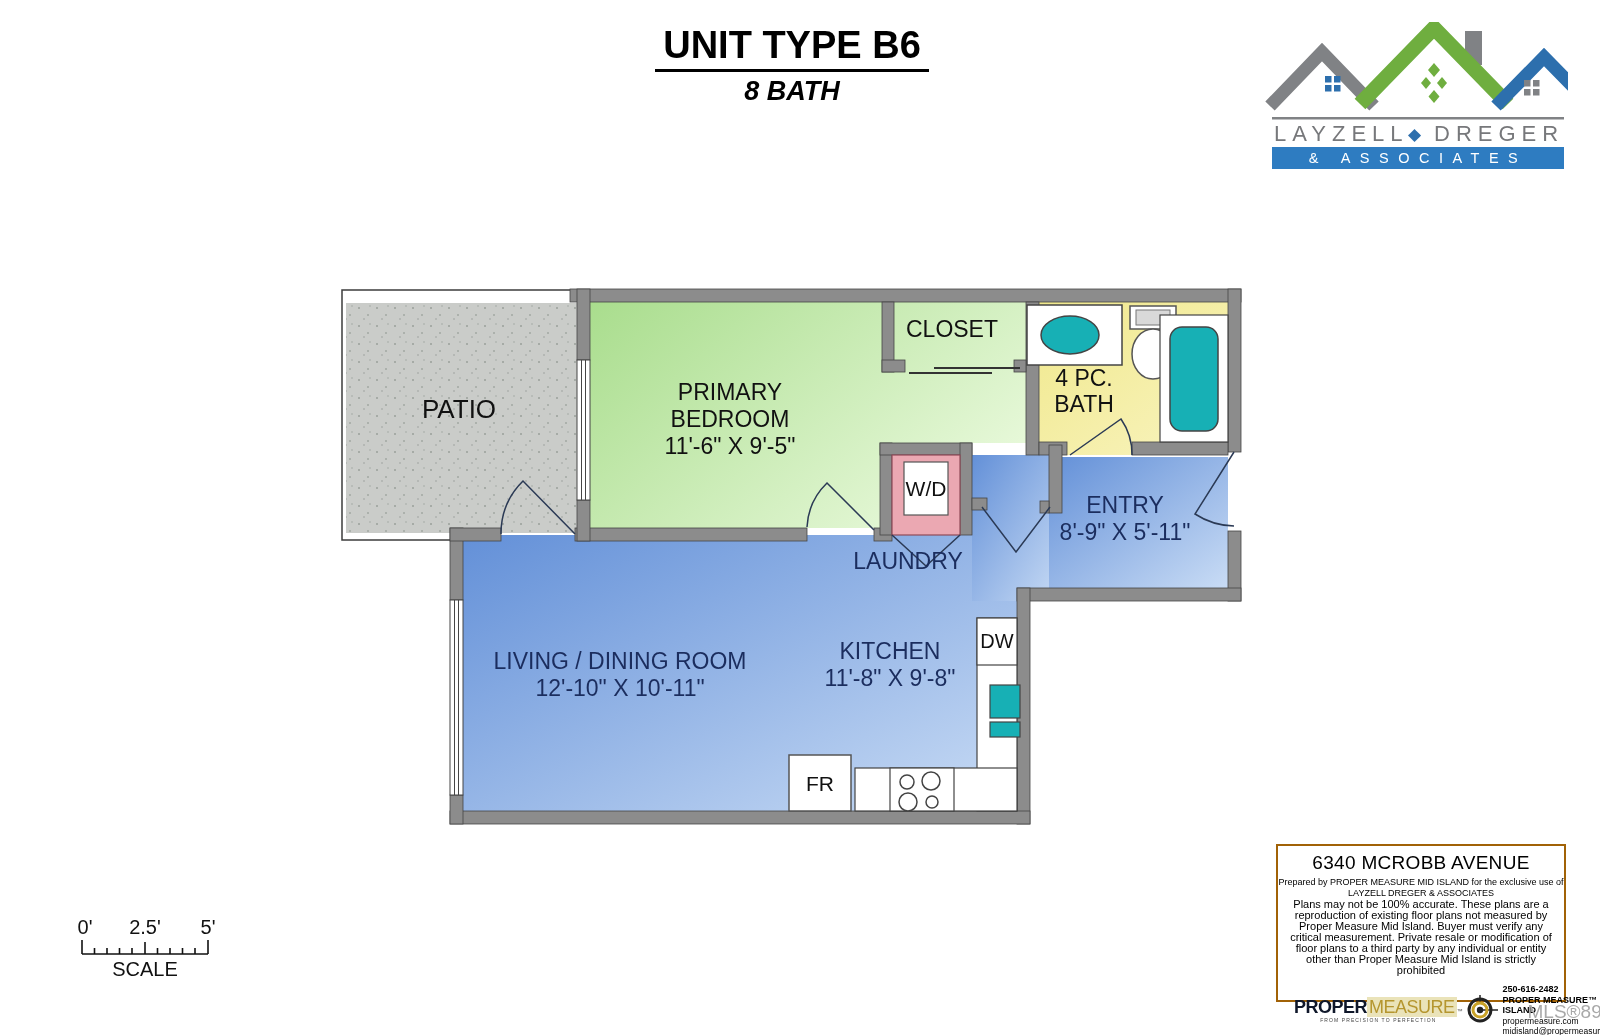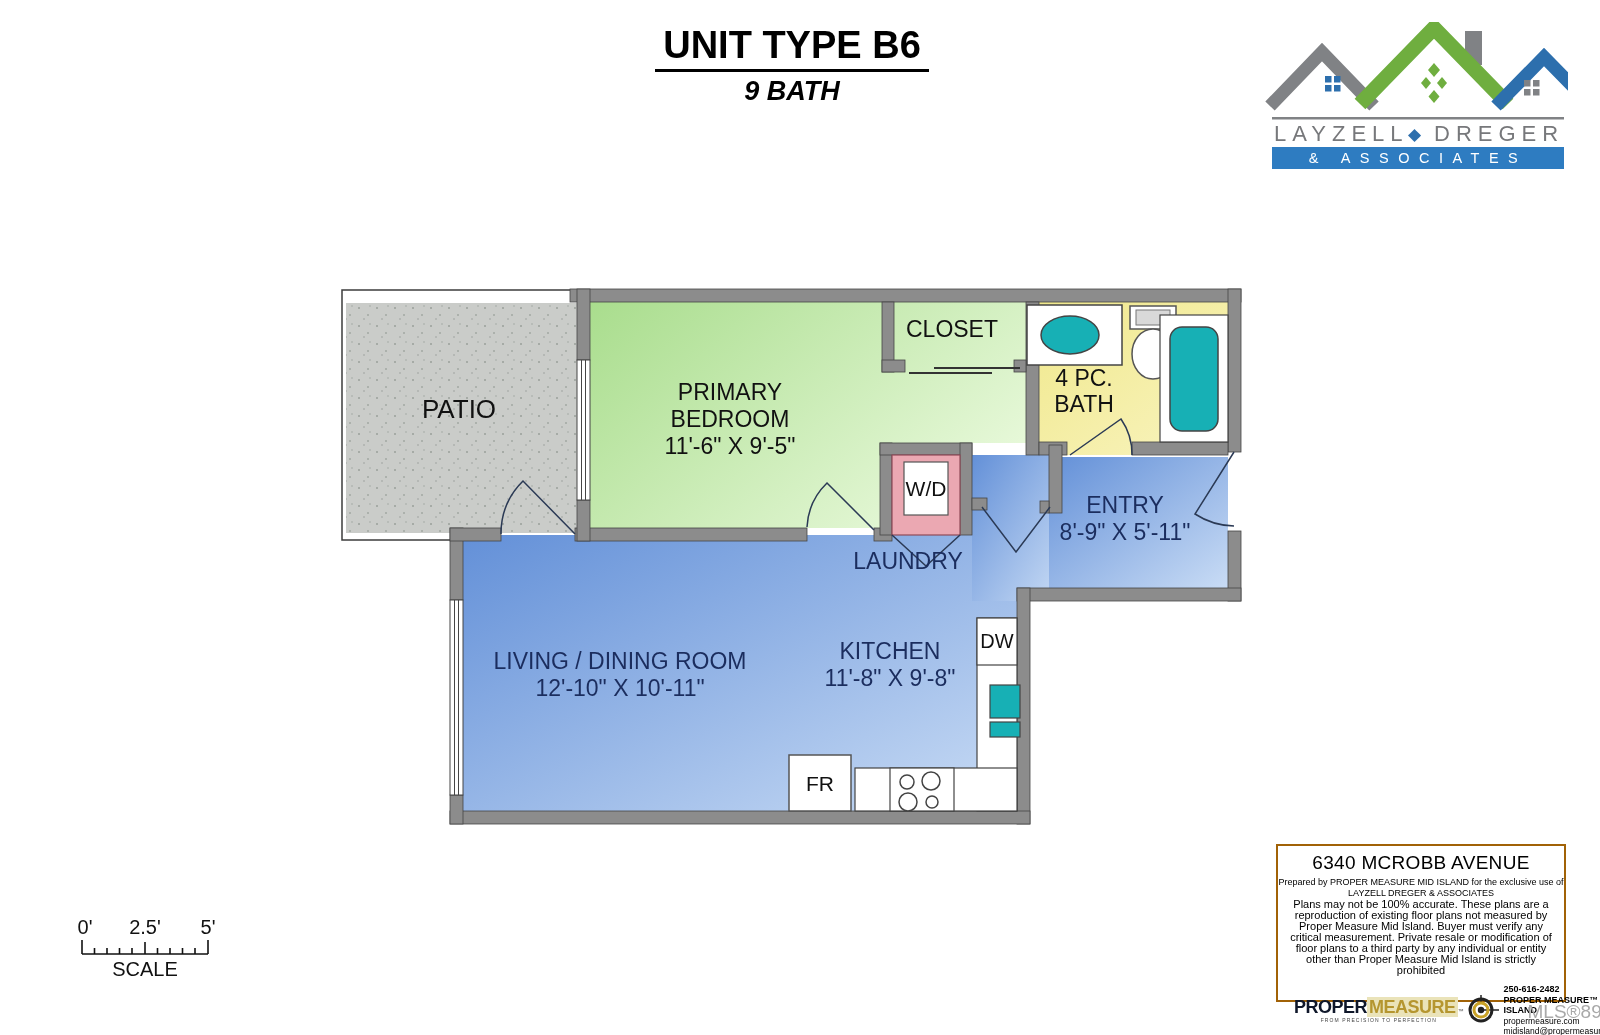--- a/index.html
+++ b/index.html
@@ -28,38 +28,38 @@
   .disclaimer{position:absolute;left:1264px;top:844px;width:290px;height:158px;
               border:2px solid #a16207;background:#fff;box-sizing:border-box;
               text-align:center;padding-top:6px;}
   .addr{font-size:19px;letter-spacing:.3px;}
   .prep{font-size:9px;line-height:11px;margin-top:3px;}
   .body-txt{font-size:11px;line-height:11px;margin:0 10px;}
   .pm-row{display:flex;align-items:center;justify-content:flex-start;
           margin-top:8px;padding-left:16px;text-align:left;}
   .pm-wordmark{line-height:1;}
   .pm-proper{font-size:18px;font-weight:bold;letter-spacing:-.5px;color:#0f172a;}
-  .pm-measure{font-size:18px;font-weight:bold;letter-spacing:-.5px;color:#b5962f;
+  .pm-measure{font-size:18px;font-weight:normal;letter-spacing:-.5px;color:#b5962f;
               background:#eae3b9;padding:0 2px;}
   .pm-tm{font-size:6px;color:#555;}
   .pm-tagline{font-size:5px;letter-spacing:1.1px;color:#444;margin-top:2px;text-align:center;}
   .pm-bullseye{margin:0 4px 0 2px;flex:0 0 auto;}
   .pm-contact{font-size:8.5px;line-height:10.5px;}
   .pm-bold{font-weight:bold;font-size:9px;}
   .mls{position:absolute;left:1418px;top:1001px;width:214px;text-align:right;
        color:#a9a9a9;font-size:19px;}
 </style>
 </head>
 <body>
 
 <div class="page">
 
   <div class="title-block">
     <div><span class="unit-title">UNIT TYPE B6</span></div>
-    <div class="italic-line">9 BATH</div>
+    <div class="italic-line">8 BATH</div>
   </div>
 
   <svg class="brand-logo" width="320" height="148" viewBox="0 0 320 148">
     <g>
       <rect x="217" y="9" width="17" height="34" fill="#808285"></rect>
       <path d="M 22 84 L 74 30 L 126 84" fill="none" stroke="#808285" stroke-width="13"></path>
       <path d="M 112 82 L 186 6 L 260 82" fill="none" stroke="#6fae3f" stroke-width="15"></path>
       <path d="M 248 84 L 296 35 L 344 84" fill="none" stroke="#2d6fad" stroke-width="13"></path>
       <g fill="#2d6fad">
         <rect x="77" y="54" width="6.5" height="6.5"></rect>

